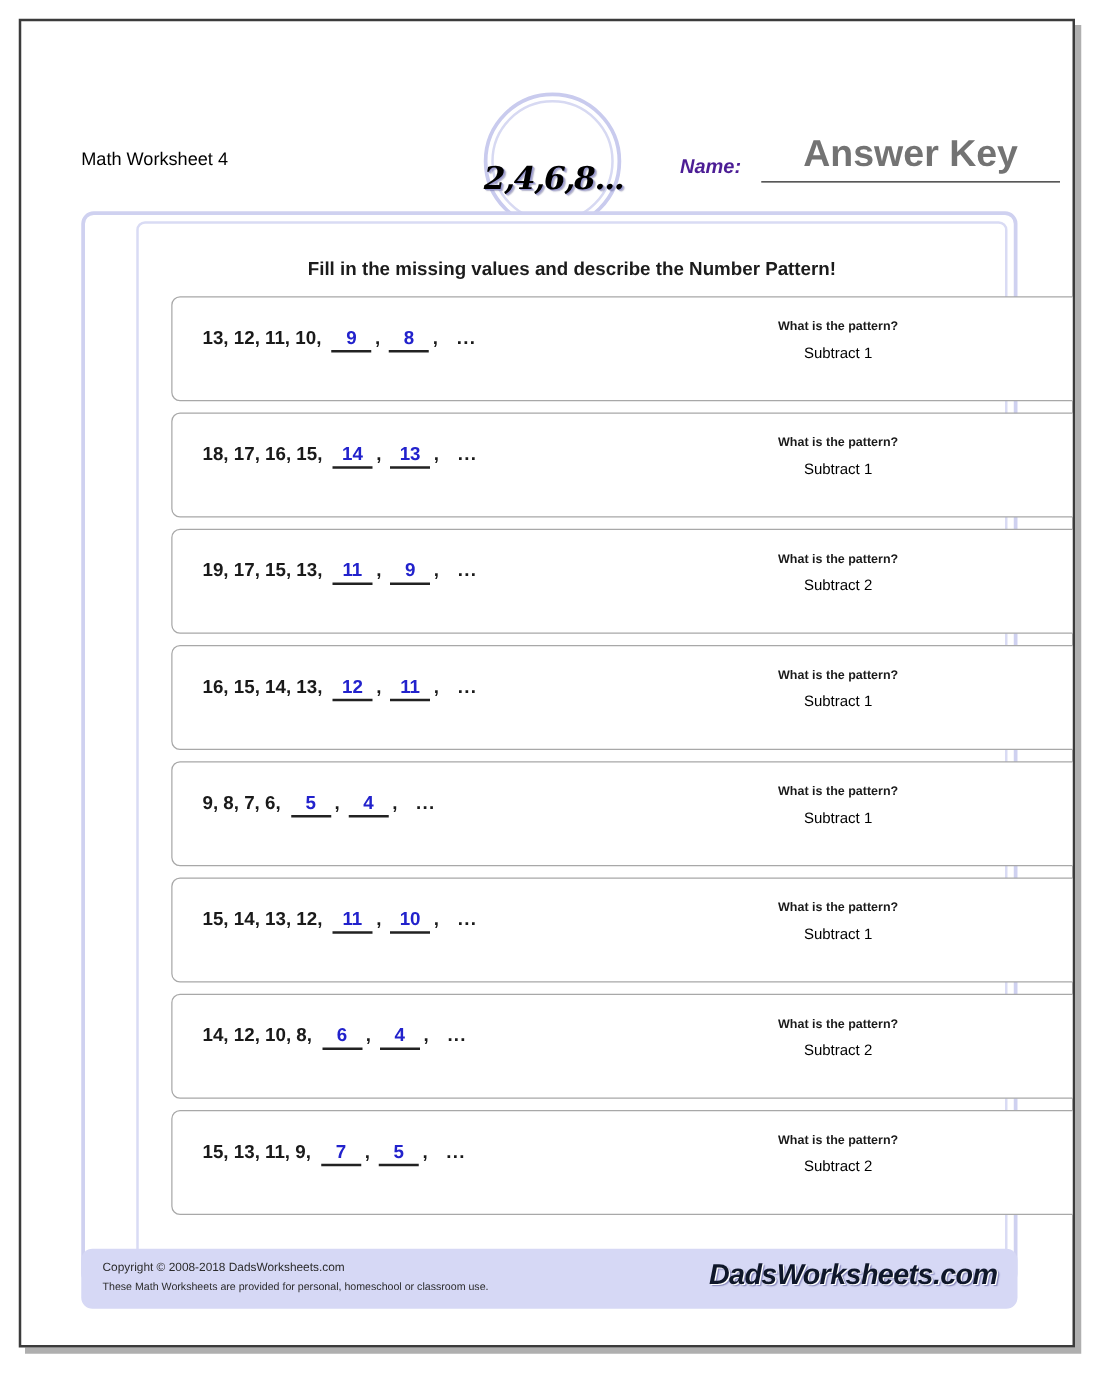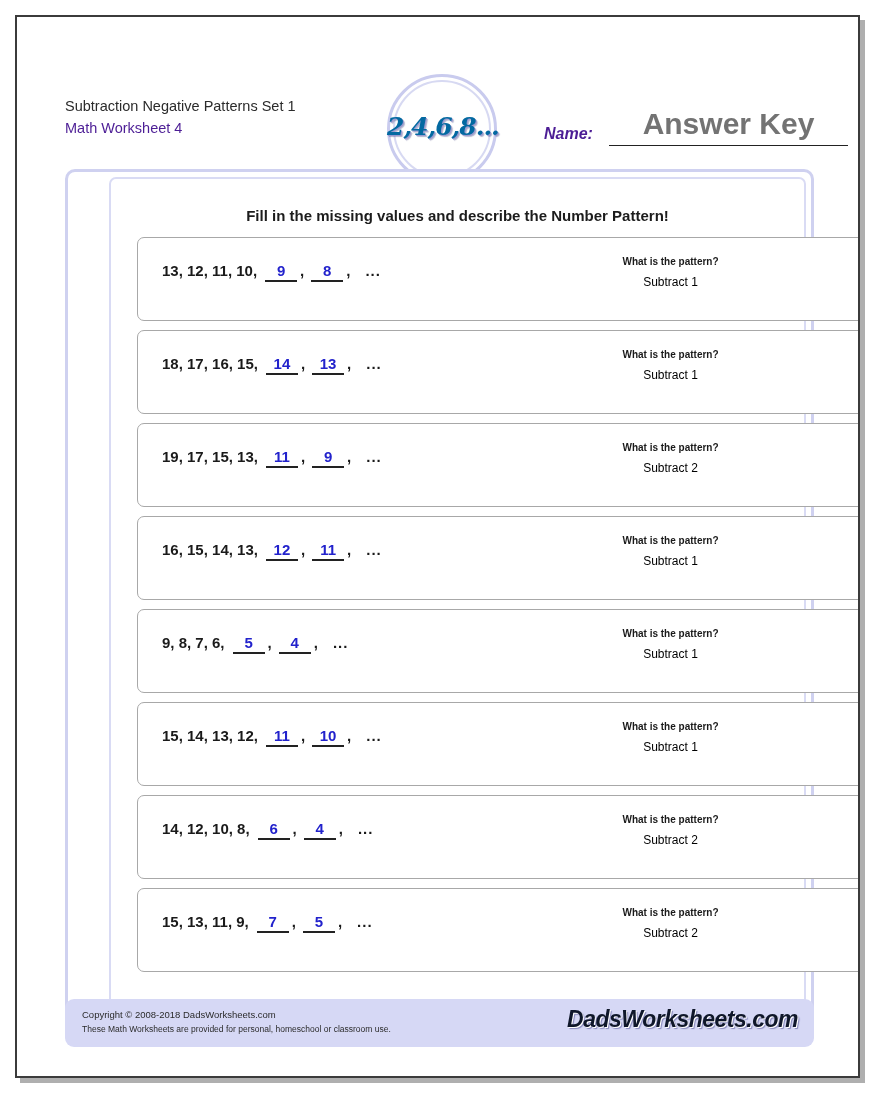--- a/index.html
+++ b/index.html
@@ -51,21 +51,21 @@
     font-size: 14.5px;
     color: #2b2b2b;
     line-height: 22px;
     white-space: nowrap;
   }
   .wk-subtitle {
     position: absolute;
     left: 48px;
     top: 100px;
     font-size: 14.5px;
-    color: #4c1d95;
+    color: #000000;
     line-height: 22px;
     white-space: nowrap;
   }
 
   
   .logo-circle {
     position: absolute;
     left: 370px;
     top: 57px;
     width: 110px;
@@ -83,29 +83,29 @@
     position: absolute;
     left: 6px; top: 6px;
     width: 98px; height: 98px;
     border-radius: 50%;
     border: 2px solid #d7d9f2;
     box-sizing: border-box;
   }
   .logo-text {
     position: absolute;
     left: 0;
-    top: 38px;
+    top: 54px;
     width: 110px;
     text-align: center;
     font-family: "DejaVu Serif", serif;
     font-weight: bold;
     font-style: italic;
     font-size: 25px;
     letter-spacing: -1px;
-    color: #0369a1;
+    color: #000000;
     text-shadow: 1px 1px 0 #9a9ad0, 2px 2px 1px rgba(40,40,110,0.35);
   }
 
   .name-label {
     position: absolute;
     left: 527px;
     top: 108px;
     font-size: 16px;
     font-weight: bold;
     color: #4c1d95;
@@ -278,21 +278,20 @@
 </style>
 </head>
 <body>
 
 <div class="page-shadow"></div>
 
 <div class="page">
 
   <div class="header">
 
-    <div class="wk-title">Subtraction Negative Patterns Set 1</div>
     <div class="wk-subtitle">Math Worksheet 4</div>
 
     <div class="logo-circle">
       <div class="logo-ring-outer"></div>
       <div class="logo-ring-inner"></div>
       <div class="logo-text">2,4,6,8...</div>
     </div>
 
     <div class="name-label">Name:</div>
     <div class="answer-key">Answer Key</div>

